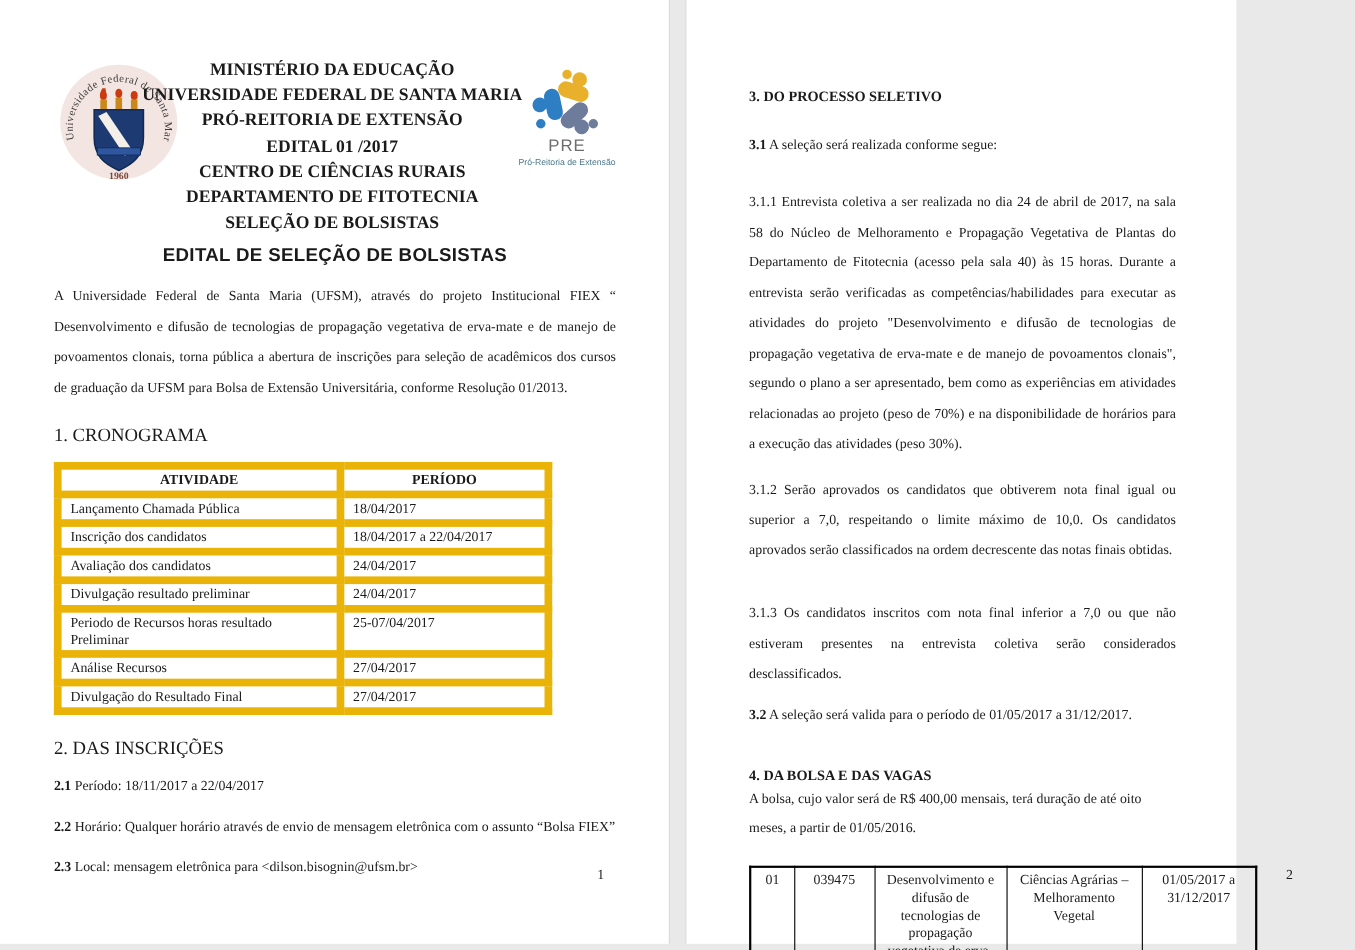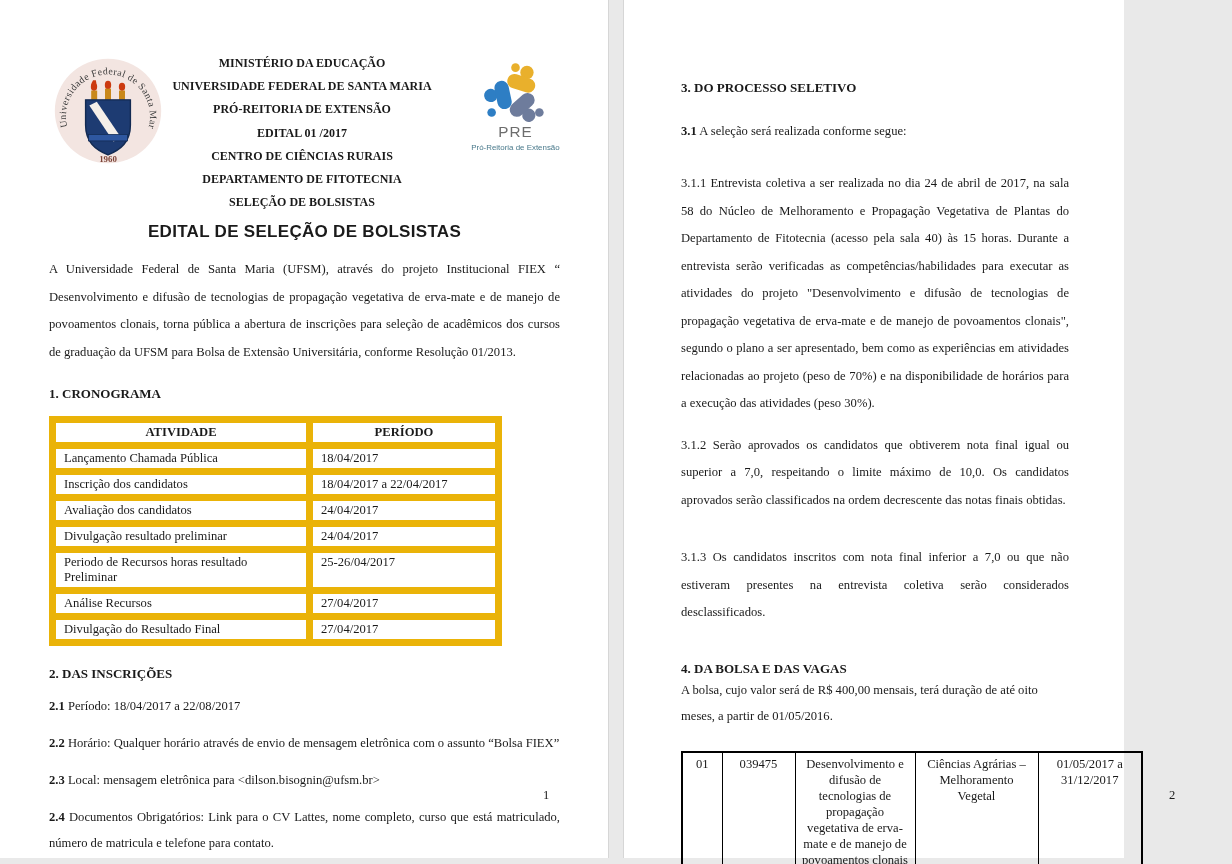--- a/index.html
+++ b/index.html
@@ -15,30 +15,30 @@
   }
   .page-1 { left:0; width:609px; border-right:1px solid #d6d6d6; padding:0 48px 0 49px; }
   .page-2 { left:623px; width:501px; border-left:1px solid #d6d6d6; padding:80px 55px 0 57px; }
 
   
   .p1-header { position:relative; height:212px; }
   .ufsm-logo { position:absolute; left:3px; top:56px; width:112px; }
   .pre-logo  { position:absolute; right:-8px; top:60px; width:105px; }
   .hdr-lines {
     position:absolute; left:52px; right:57px; top:52px;
-    text-align:center; font-weight:bold; font-size:12px; line-height:23.2px;
+    text-align:center; font-weight:bold; font-size:16px; line-height:23.2px;
   }
   .doc-title {
     text-align:center; font-family:"Liberation Sans","DejaVu Sans",sans-serif;
     font-weight:bold; font-size:17px; letter-spacing:.3px; margin-top:10px;
   }
   .intro {
     margin-top:14px; font-size:12.6px; line-height:27.5px; text-align:justify;
   }
-  .sec-heading { font-size:13px; font-weight:bold; margin-top:26px; }
+  .sec-heading { font-size:17px; font-weight:normal; margin-top:26px; }
 
   
   .crono-table {
     border-collapse:collapse; margin-top:14px; width:446px; table-layout:fixed;
     font-size:12.6px;
   }
   .crono-table th, .crono-table td { border:7px solid #eab308; }
   .crono-table th { font-weight:bold; text-align:center; padding:2px 4px; height:21px; }
   .crono-table td { text-align:left; vertical-align:top; padding:2px 8px; height:26px; }
 
@@ -173,55 +173,55 @@
       <tr>
         <td>Avaliação dos candidatos</td>
         <td>24/04/2017</td>
       </tr>
       <tr>
         <td>Divulgação resultado preliminar</td>
         <td>24/04/2017</td>
       </tr>
       <tr>
         <td>Periodo de Recursos horas resultado Preliminar</td>
-        <td>25-26/04/2017</td>
+        <td>25-07/04/2017</td>
       </tr>
       <tr>
         <td>Análise Recursos</td>
         <td>27/04/2017</td>
       </tr>
       <tr>
         <td>Divulgação do Resultado Final</td>
         <td>27/04/2017</td>
       </tr>
     </tbody>
       </table>
 
     <div class="sec-heading" style="margin-top:20px">2. DAS INSCRIÇÕES</div>
 
-    <p class="insc-item"><b>2.1</b><span> Período: 18/04/2017 a 22/08/2017</span></p>
+    <p class="insc-item"><b>2.1</b><span> Período: 18/11/2017 a 22/04/2017</span></p>
     <p class="insc-item"><b>2.2</b><span> Horário: Qualquer horário através de envio de mensagem eletrônica com o assunto “Bolsa FIEX”</span></p>
     <p class="insc-item"><b>2.3</b><span> Local: mensagem eletrônica para &lt;dilson.bisognin@ufsm.br&gt;</span></p>
-    <p class="insc-item" style="text-align:justify"><b>2.4</b><span> Documentos Obrigatórios: Link para o CV Lattes, nome completo, curso que está matriculado, número de matricula e telefone para contato.</span></p>
 
     <div class="page-num">1</div>
   </div>
 
   <div class="page page-2">
 
     <div class="p2-h">3. DO PROCESSO SELETIVO</div>
 
     <p class="p2-line mt31"><b>3.1</b><span> A seleção será realizada conforme segue:</span></p>
 
     <p class="p2-par mt311">3.1.1 Entrevista coletiva a ser realizada no dia 24 de abril de 2017, na sala 58 do Núcleo de Melhoramento e Propagação Vegetativa de Plantas do Departamento de Fitotecnia (acesso pela sala 40) às 15 horas. Durante a entrevista serão verificadas as competências/habilidades para executar as atividades do projeto "Desenvolvimento e difusão de tecnologias de propagação vegetativa de erva-mate e de manejo de povoamentos clonais", segundo o plano a ser apresentado, bem como as experiências em atividades relacionadas ao projeto (peso de 70%) e na disponibilidade de horários para a execução das atividades (peso 30%).</p>
 
     <p class="p2-par mt312">3.1.2 Serão aprovados os candidatos que obtiverem nota final igual ou superior a 7,0, respeitando o limite máximo de 10,0. Os candidatos aprovados serão classificados na ordem decrescente das notas finais obtidas.</p>
 
     <p class="p2-par mt313">3.1.3 Os candidatos inscritos com nota final inferior a 7,0 ou que não estiveram presentes na entrevista coletiva serão considerados desclassificados.</p>
 
+    <p class="p2-line mt32"><b>3.2</b><span> A seleção será valida para o período de 01/05/2017 a 31/12/2017.</span></p>
 
     <div class="p2-h mt4">4. DA BOLSA E DAS VAGAS</div>
 
     <p class="p2-line mt4p">A bolsa, cujo valor será de R$ 400,00 mensais, terá duração de até oito meses, a partir de 01/05/2016.</p>
 
     <table class="bolsa-table">
       <colgroup>
         <col style="width:40px">
           <col style="width:73px">
           <col style="width:120px">

